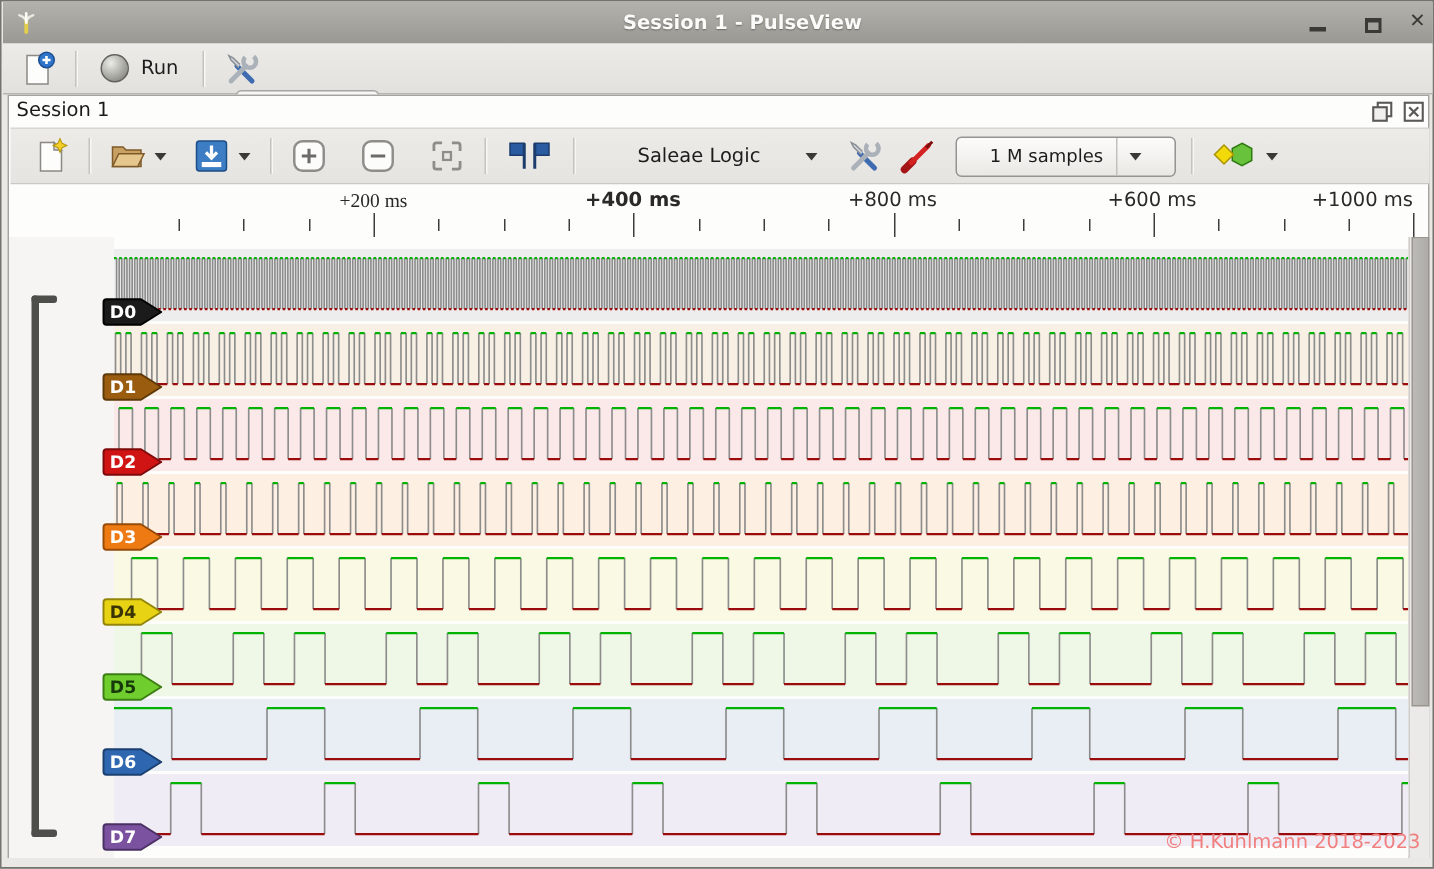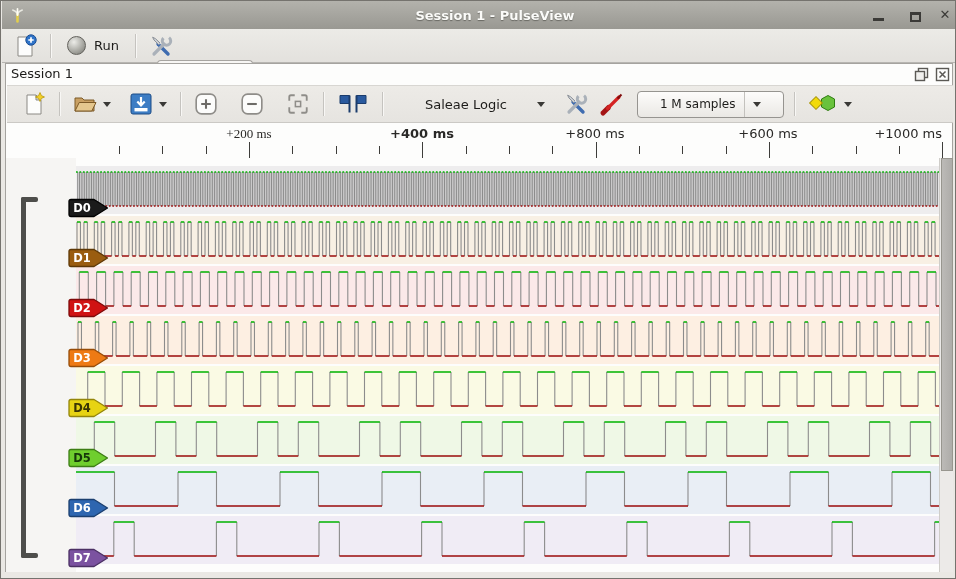--- a/index.html
+++ b/index.html
@@ -319,13 +319,14 @@
       <div class="abs chan-label" style="top: 546px; text-decoration: underline;"><svg width="42" height="22" viewBox="0 0 42 22">
           <path d="M2 4.5 Q2 2.5 4 2.5 L27 2.5 L40.5 11 L27 19.5 L4 19.5 Q2 19.5 2 17.5 Z" fill="#7b52a0" stroke="#4b3064" stroke-width="1.3" stroke-linejoin="round"></path>
           <text x="15" y="15.3" text-anchor="middle" font-size="11.5" font-weight="bold" fill="#ffffff">D7</text>
         </svg></div>
     </div>
 
   <div class="abs scrollbar">
     <div class="scroll-thumb"></div>
   </div>
 
+  <div class="abs watermark" id="watermark" style="color: rgb(240, 128, 128);">© H.Kuhlmann 2018-2023</div>
 </div>
 
 </body></html>

